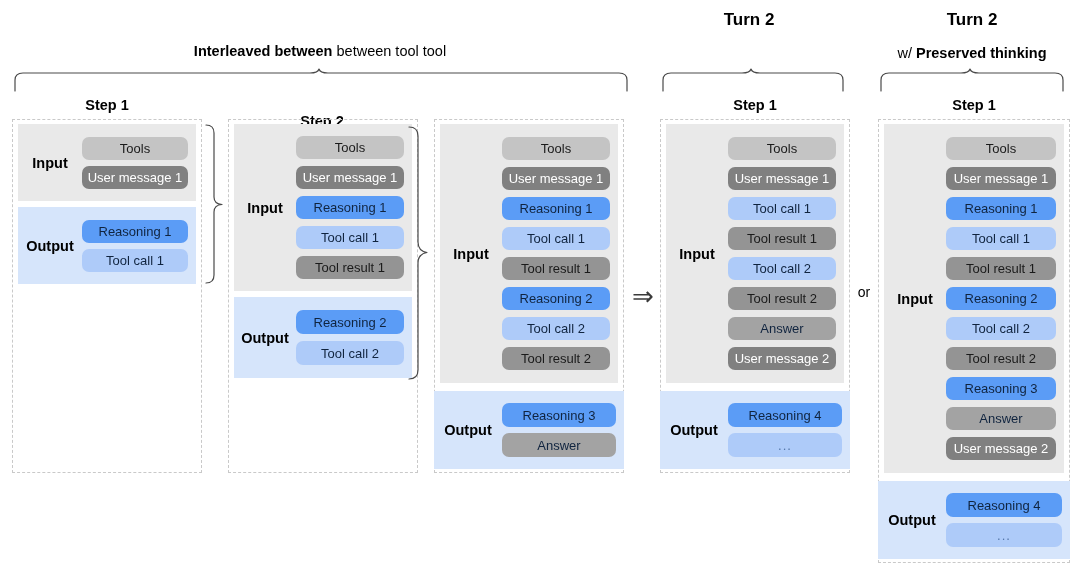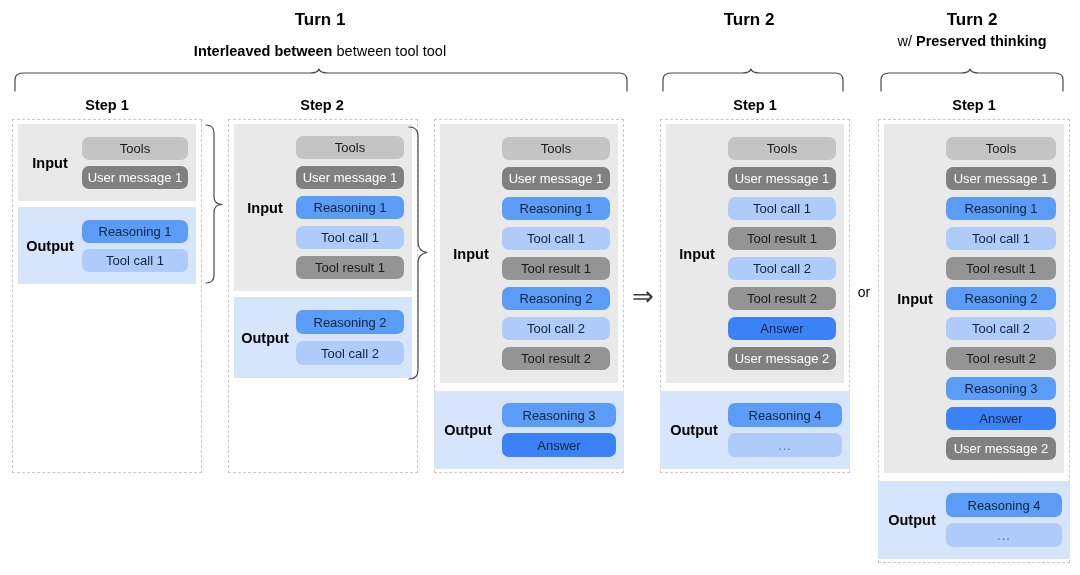--- a/index.html
+++ b/index.html
@@ -51,21 +51,21 @@
     box-sizing:border-box;border-radius:7px;
     font-size:13px;line-height:1;
     display:flex;align-items:center;justify-content:center;
     text-align:center;white-space:nowrap;
   }
   .pill.tools{background:#c4c4c4;color:#1a1a1a;}
   .pill.usermsg{background:#808080;color:#ffffff;}
   .pill.toolresult{background:#949494;color:#1a1a1a;}
   .pill.reasoning{background:#5b9cf6;color:#10243f;}
   .pill.toolcall{background:#aecbf9;color:#10243f;}
-  .pill.answer{background:#3b82f6;color:#10243f;}
+  .pill.answer{background:#a3a3a3;color:#10243f;}
   .pill.ellipsis{background:#aecbf9;color:#5577aa;letter-spacing:1px;}
 
   
   .sidebrace{position:absolute;}
   .sidebrace svg{display:block;}
 
   
   .arrow{
     position:absolute;font-size:26px;line-height:1;color:#3a3a3a;
     text-align:center;
@@ -73,48 +73,47 @@
   .orlabel{
     position:absolute;font-size:14px;line-height:1;color:#000;
     text-align:center;
   }
 </style>
 </head>
 <body>
 
 <div class="stage">
 
-  <div class="turn-title" style="left:14px;top:10px;width:612px;">Turn 1</div>
   <div class="turn-sub" style="left:14px;top:42px;width:612px;"><b>Interleaved between</b><span> between tool tool</span></div>
 
   <div class="turn-title" style="left:650px;top:10px;width:198px;">Turn 2</div>
 
   <div class="turn-title" style="left:872px;top:10px;width:200px;">Turn 2</div>
-  <div class="turn-sub" style="left:864px;top:32px;width:216px;"><span>w/ </span><b>Preserved thinking</b></div>
+  <div class="turn-sub" style="left:864px;top:44px;width:216px;"><span>w/ </span><b>Preserved thinking</b></div>
 
   <div class="topbrace" style="left:14px;top:68px;">
     <svg width="614" height="24" viewBox="0 0 614 24">
       <path d="M1,23 L1,12 Q1,5 9,5 L296,5 Q304,5 305,1 Q306,5 314,5 L605,5 Q613,5 613,12 L613,23" fill="none" stroke="#4a4a4a" stroke-width="1.2" stroke-linecap="round" stroke-linejoin="round"></path>
     </svg>
   </div>
 
   <div class="topbrace" style="left:662px;top:68px;">
     <svg width="182" height="24" viewBox="0 0 182 24">
       <path d="M1,23 L1,12 Q1,5 9,5 L80,5 Q88,5 89,1 Q90,5 98,5 L173,5 Q181,5 181,12 L181,23" fill="none" stroke="#4a4a4a" stroke-width="1.2" stroke-linecap="round" stroke-linejoin="round"></path>
     </svg>
   </div>
 
   <div class="topbrace" style="left:880px;top:68px;">
     <svg width="184" height="24" viewBox="0 0 184 24">
       <path d="M1,23 L1,12 Q1,5 9,5 L81,5 Q89,5 90,1 Q91,5 99,5 L175,5 Q183,5 183,12 L183,23" fill="none" stroke="#4a4a4a" stroke-width="1.2" stroke-linecap="round" stroke-linejoin="round"></path>
     </svg>
   </div>
 
   <div class="step-title" style="left:12px;top:96px;width:190px;">Step 1</div>
-  <div class="step-title" style="left:228px;top:96px;width:188px;">Step 2</div>
+  <div class="step-title" style="left:228px;top:112px;width:188px;">Step 2</div>
   <div class="step-title" style="left:660px;top:96px;width:190px;">Step 1</div>
   <div class="step-title" style="left:878px;top:96px;width:192px;">Step 1</div>
 
   <div class="col" style="left:12px;top:119px;width:190px;height:354px;"></div>
 
   <div class="ioblock input" style="left:18px;top:124px;width:178px;height:77px;">
     <div class="iolabel" style="width:64px;">Input</div>
     <div class="pills" style="padding:7px 8px 7px 0;gap:6px;">
       <div class="pill tools" style="height:23px;">Tools</div>
       <div class="pill usermsg" style="height:23px;">User message 1</div>

